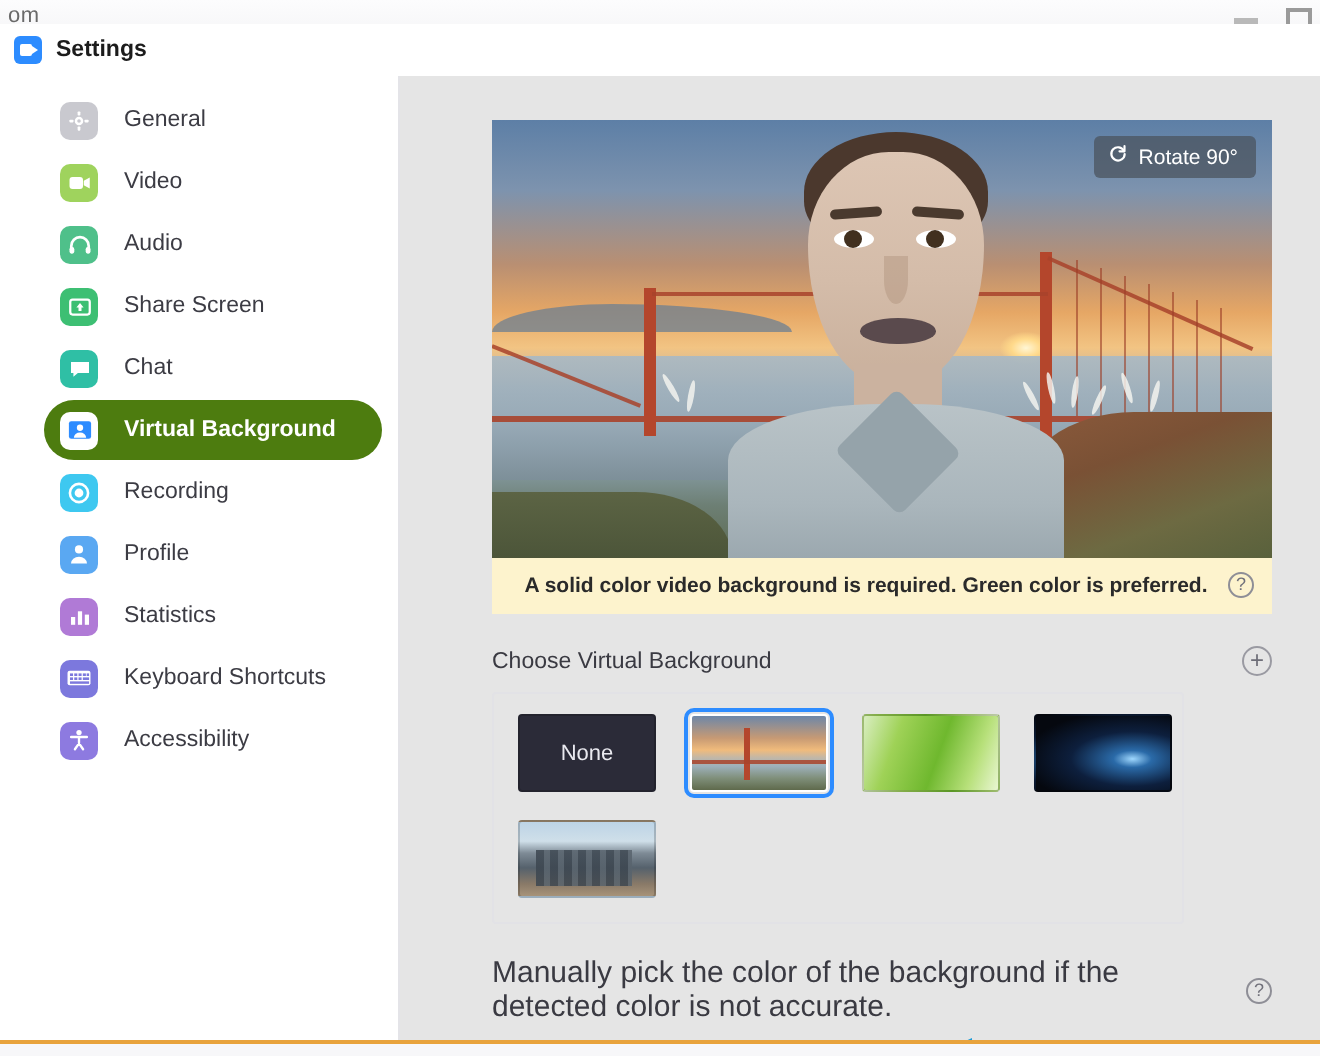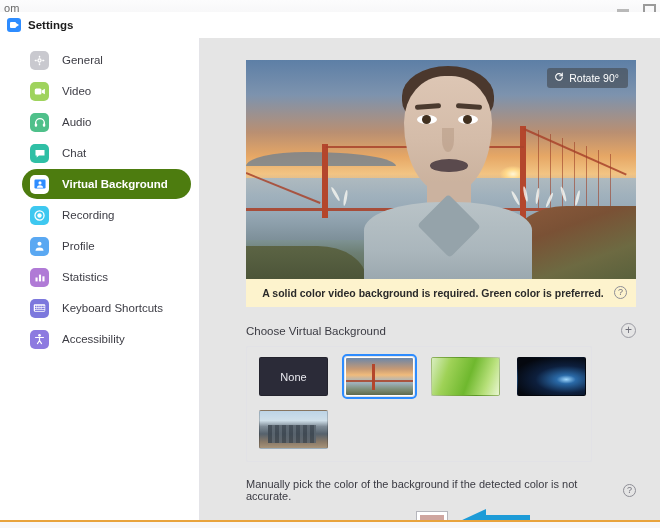--- a/index.html
+++ b/index.html
@@ -254,21 +254,21 @@
   .thumb-city::after {
     content:""; position:absolute; left:8px; top:14px; width:48px; height:18px;
     background: repeating-linear-gradient(90deg,#3c4650 0 4px, #58636d 4px 7px);
     opacity:.85;
   }
 
   .manual-row {
     display: flex; align-items: center; gap: 7px;
     width: 390px; margin-top: 16px;
   }
-  .manual-text { font-size: 11px; color: #3a3a42; }
+  .manual-text { font-size: 15px; color: #3a3a42; }
 
   .swatch-row {
     width: 390px; margin-top: 9px; position: relative; height: 24px;
   }
   .color-swatch {
     position: absolute; left: 170px; top: 0;
     width: 32px; height: 20px; background: #ffffff;
     border: 1px solid #b6b6bc; display: flex; align-items: center; justify-content: center;
     cursor: pointer;
   }
@@ -329,20 +329,29 @@
           <span class="nav-icon" style="background:#4fc08a">
             <svg width="12" height="11" viewBox="0 0 16 14">
                 <path d="M2.2 10V7.6a5.8 5.8 0 0 1 11.6 0V10" stroke="#fff" stroke-width="1.8" fill="none" stroke-linecap="round"></path>
                 <rect x="1" y="8.4" width="3.2" height="4.4" rx="1.4" fill="#fff"></rect>
                 <rect x="11.8" y="8.4" width="3.2" height="4.4" rx="1.4" fill="#fff"></rect>
               </svg>
           </span>
           <span class="nav-label">Audio</span>
         </div>
 
+        <div class="nav-item">
+          <span class="nav-icon" style="background:#3dbf73">
+            <svg width="12" height="11" viewBox="0 0 16 14">
+                <rect x="1.5" y="2" width="13" height="10" rx="1.6" stroke="#fff" stroke-width="1.5" fill="none"></rect>
+                <path d="M8 4.4 L10.4 7.3 H9 V9.6 H7 V7.3 H5.6 Z" fill="#fff"></path>
+              </svg>
+          </span>
+          <span class="nav-label">Share Screen</span>
+        </div>
 
         <div class="nav-item">
           <span class="nav-icon" style="background:#2fbfa5">
             <svg width="12" height="11" viewBox="0 0 16 14">
                 <path d="M2 2.4h12v7.2H6.6L3.6 12.2V9.6H2Z" fill="#fff"></path>
               </svg>
           </span>
           <span class="nav-label">Chat</span>
         </div>
 

